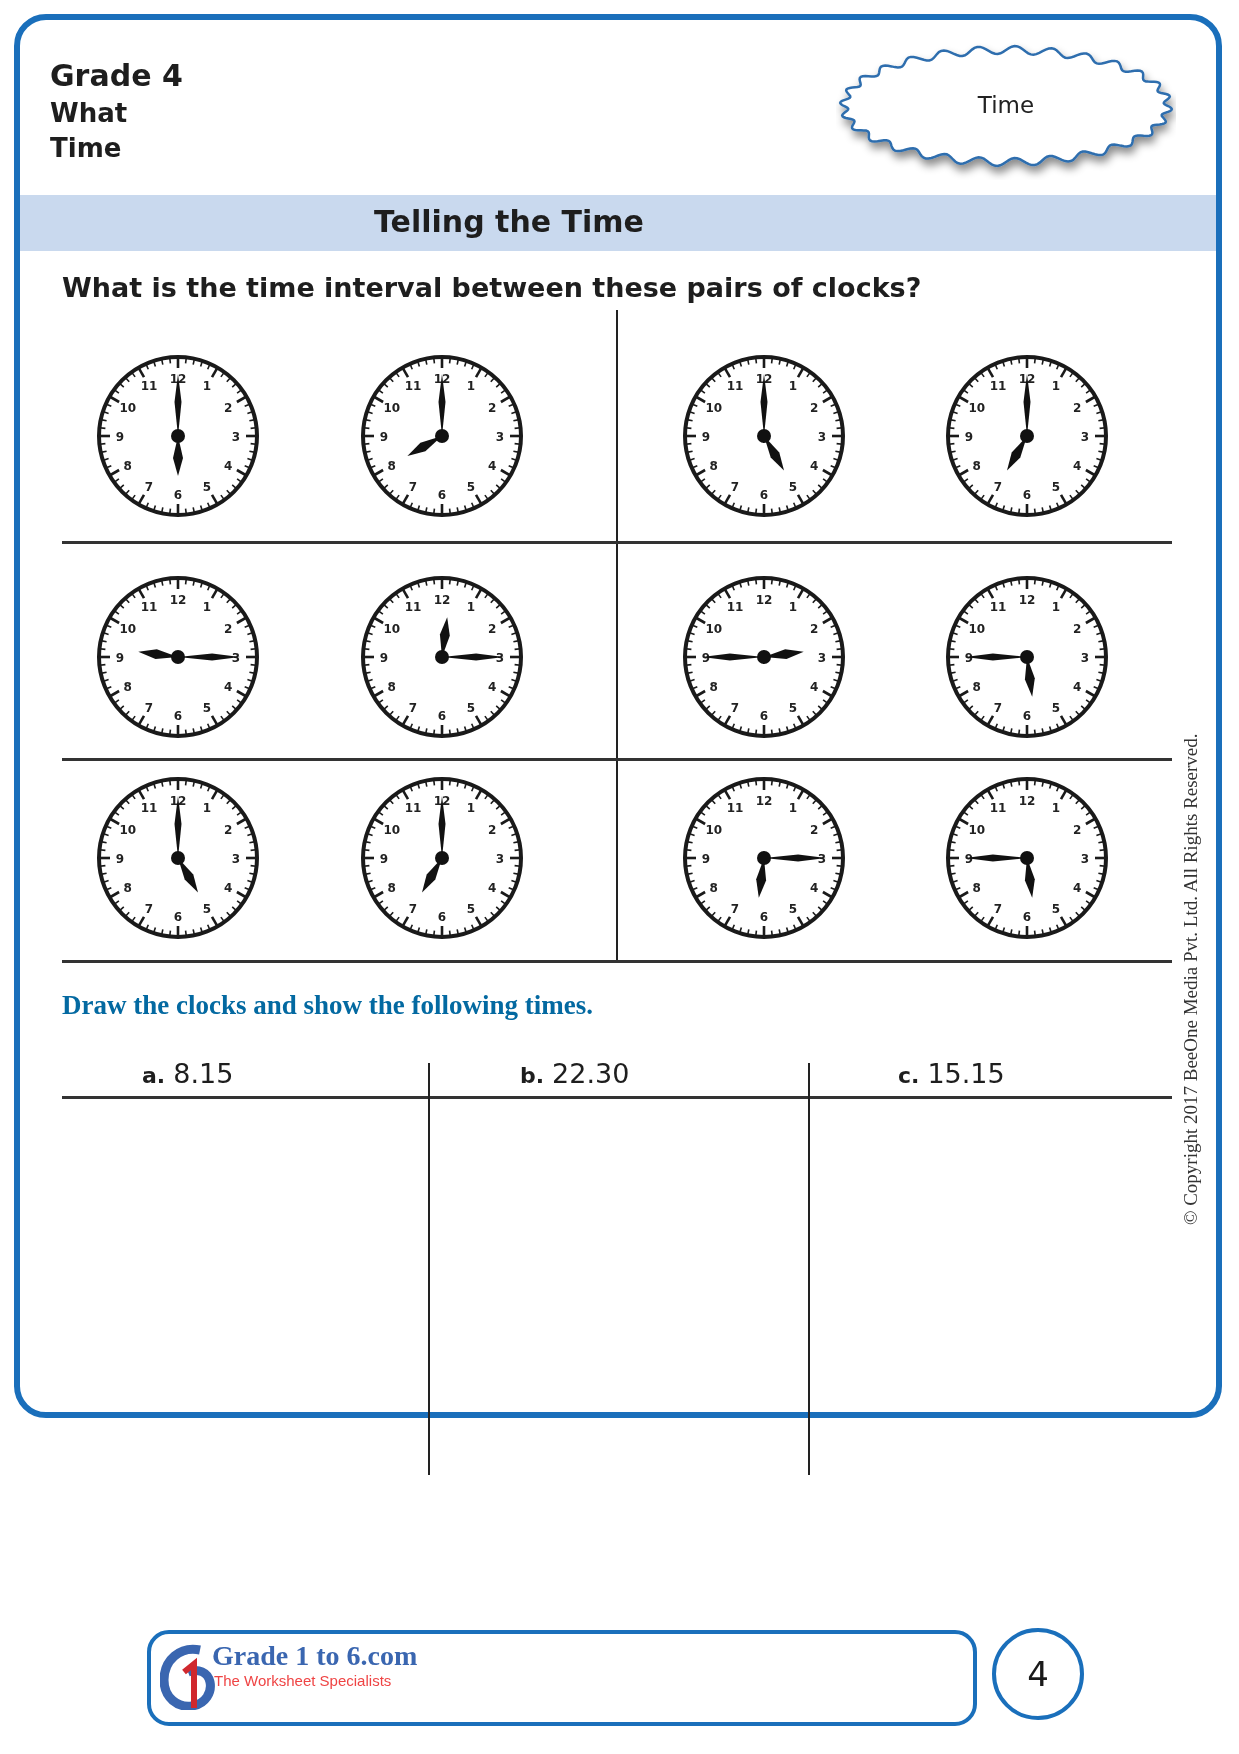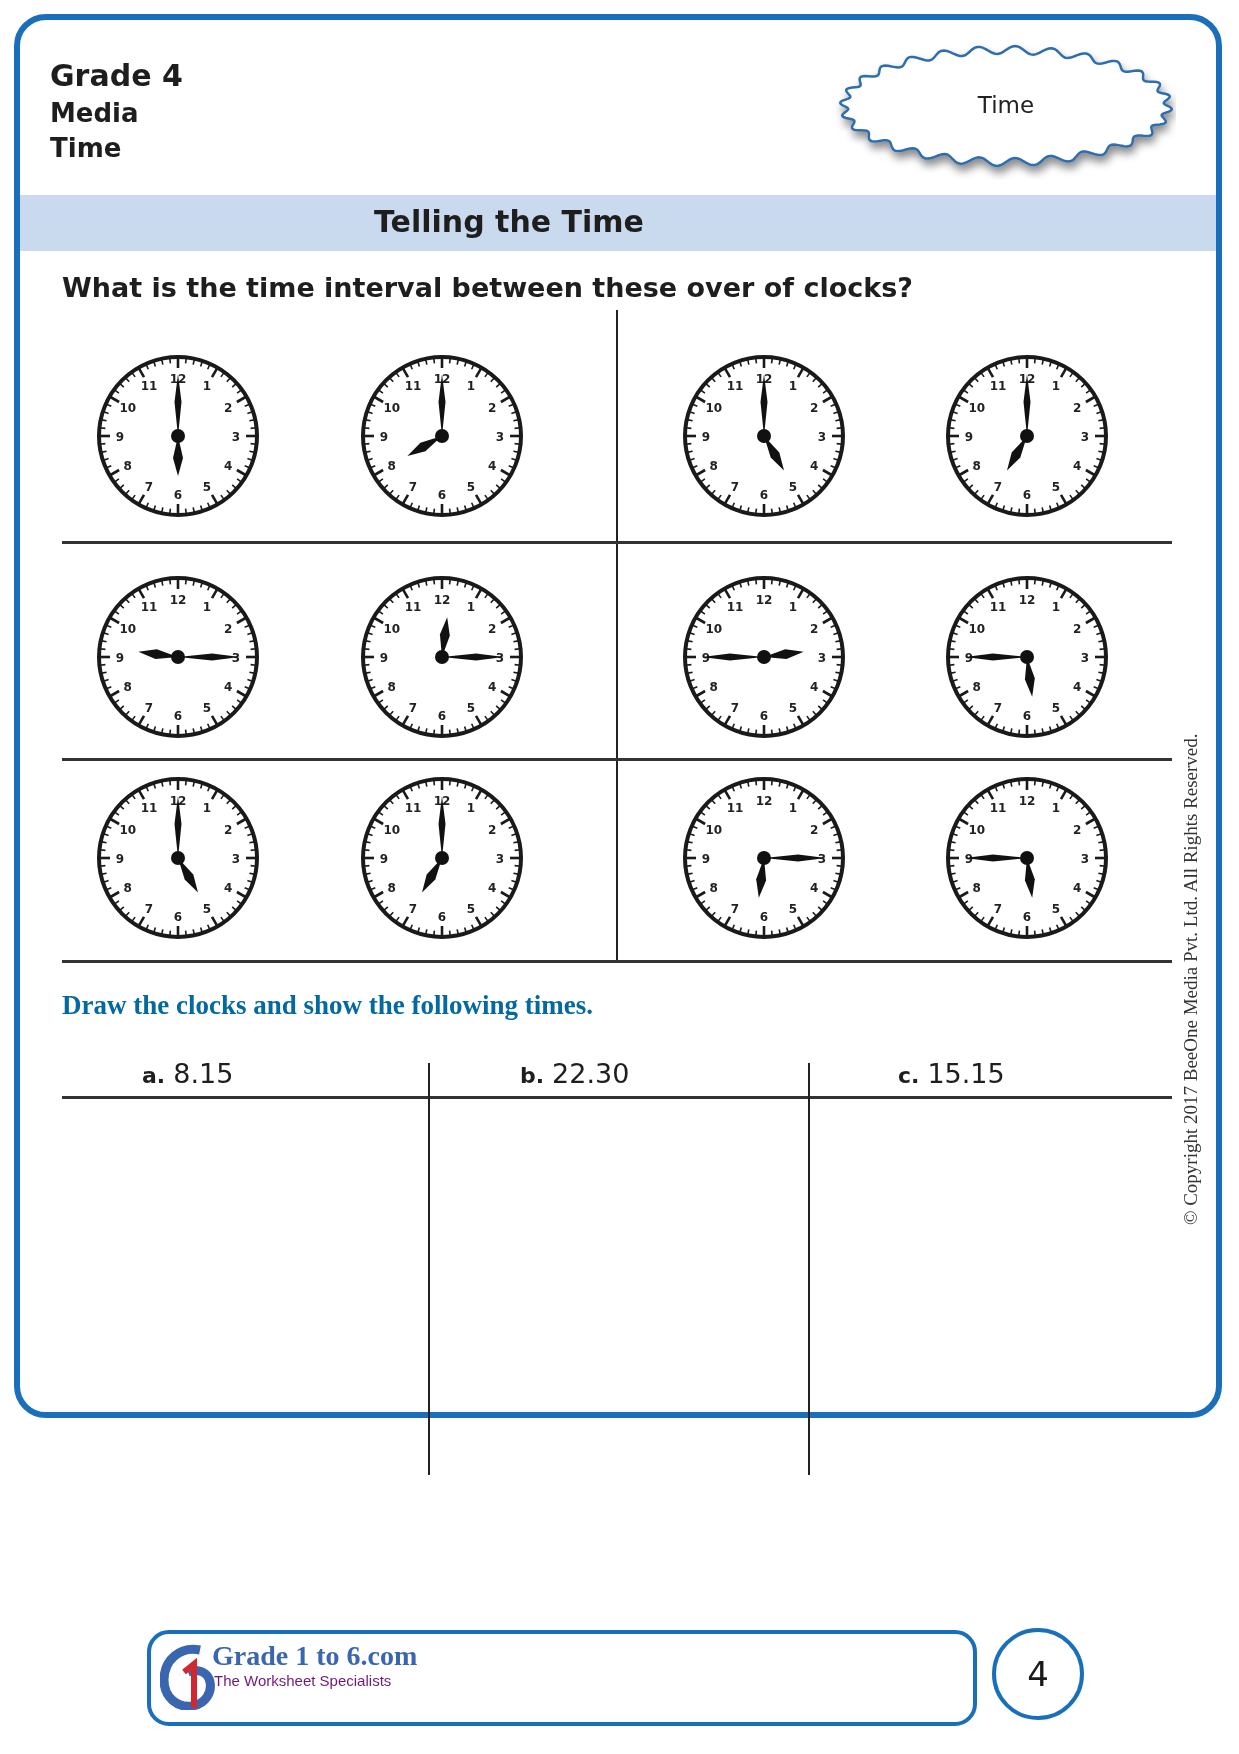--- a/index.html
+++ b/index.html
@@ -17,48 +17,48 @@
   .vline { position:absolute; background:#222; width:2px; }
   .hline { position:absolute; background:#333; height:3px; }
   .clock { position:absolute; width:170px; height:170px; }
   .instruction { position:absolute; left:62px; top:990px; font-size:27px; font-weight:bold; color:#0369a1;font-family:Liberation Serif, serif; }
   .draw-col { position:absolute; top:1058px; font-size:27px; color:#1e1e1e; }
   .draw-col b { font-size:22px; margin-right:8px; }
   .copyright { position:absolute; left:1180px; top:1225px; transform-origin:left top; transform:rotate(-90deg); font-family:"Liberation Serif", serif; font-size:19px; color:#333; white-space:nowrap; }
   .footer-box { position:absolute; left:147px; top:1630px; width:822px; height:88px; border:4px solid #1a6fbb; border-radius:22px; }
   .logo { position:absolute; left:160px; top:1642px; width:60px; height:68px; }
   .logo-title { position:absolute; left:212px; top:1640px; font-family:"Liberation Serif", serif; font-weight:bold; font-size:28px; color:#3a66b0; }
-  .logo-sub { position:absolute; left:214px; top:1672px; font-family:"Liberation Sans", sans-serif; font-size:15px; color:#701a75; }
+  .logo-sub { position:absolute; left:214px; top:1672px; font-family:"Liberation Sans", sans-serif; font-size:15px; color:#ef4444; }
   .promo { position:absolute; left:440px; top:1648px; width:520px; text-align:center; color:#d0282e; font-size:20px; line-height:26px; }
   .promo a { color:#d0282e; text-decoration:underline; font-weight:bold; }
   .page-circle { position:absolute; left:992px; top:1628px; width:92px; height:92px; border:4px solid #1a6fbb; border-radius:50%; box-sizing:border-box; text-align:center; line-height:84px; font-size:34px; color:#1a1a1a; }
 </style>
 </head>
 <body>
 
 <div class="frame"></div>
 
 <div class="hdr grade">Grade 4</div>
-<div class="hdr maths">Media</div>
+<div class="hdr maths">What</div>
 <div class="hdr topic">Time</div>
 
 <svg class="cloud" viewBox="0 0 340 140">
   <defs>
     <filter id="sh" x="-10%" y="-10%" width="120%" height="140%">
       <feDropShadow dx="2" dy="6" stdDeviation="4" flood-color="#000" flood-opacity="0.45"></feDropShadow>
     </filter>
   </defs>
   <path id="cloudpath" fill="#fff" stroke="#2f6eae" stroke-width="2.5" filter="url(#sh)" d="M332.0 66.0 L333.9 67.0 L335.2 68.1 L335.8 69.1 L335.3 70.2 L333.9 71.1 L331.9 71.9 L329.7 72.7 L327.7 73.4 L326.2 74.2 L325.7 75.0 L325.9 76.1 L326.9 77.3 L328.1 78.7 L329.2 80.1 L329.8 81.4 L329.6 82.5 L328.4 83.4 L326.3 84.0 L323.7 84.4 L320.9 84.7 L318.5 85.0 L316.6 85.5 L315.5 86.4 L315.3 87.6 L315.6 89.1 L316.1 90.8 L316.4 92.5 L316.2 94.0 L315.2 95.1 L313.3 95.7 L310.7 95.9 L307.6 95.8 L304.5 95.6 L301.7 95.6 L299.5 95.9 L298.0 96.7 L297.2 98.0 L296.8 99.8 L296.5 101.8 L296.1 103.6 L295.1 105.2 L293.3 106.1 L290.9 106.5 L287.9 106.2 L284.6 105.6 L281.2 104.9 L278.2 104.5 L275.7 104.7 L273.8 105.5 L272.5 106.9 L271.4 108.9 L270.4 111.0 L269.2 112.9 L267.5 114.4 L265.2 115.1 L262.4 115.0 L259.1 114.3 L255.7 113.3 L252.3 112.2 L249.3 111.5 L246.6 111.5 L244.4 112.3 L242.5 113.8 L240.8 115.8 L239.0 118.0 L237.1 119.9 L234.8 121.1 L232.1 121.5 L229.1 121.1 L225.9 119.9 L222.6 118.4 L219.3 117.0 L216.3 116.1 L213.6 116.0 L211.0 116.7 L208.7 118.3 L206.4 120.3 L204.0 122.4 L201.5 124.1 L198.8 125.0 L195.9 125.1 L192.9 124.2 L189.9 122.7 L186.8 120.9 L183.9 119.2 L181.0 118.2 L178.3 118.0 L175.5 118.7 L172.8 120.1 L170.0 122.0 L167.1 123.9 L164.2 125.3 L161.3 125.9 L158.4 125.6 L155.7 124.3 L153.0 122.5 L150.4 120.5 L147.8 118.7 L145.3 117.6 L142.6 117.3 L139.7 117.9 L136.7 119.2 L133.5 120.8 L130.3 122.4 L127.2 123.4 L124.2 123.7 L121.6 123.0 L119.2 121.5 L117.1 119.5 L115.1 117.3 L113.0 115.5 L110.8 114.3 L108.2 114.0 L105.3 114.4 L102.1 115.5 L98.7 116.8 L95.4 118.0 L92.3 118.6 L89.5 118.5 L87.3 117.5 L85.5 115.8 L84.0 113.7 L82.7 111.6 L81.2 109.8 L79.3 108.6 L77.0 108.2 L74.2 108.5 L70.9 109.3 L67.5 110.2 L64.2 110.9 L61.3 111.1 L58.9 110.6 L57.3 109.4 L56.2 107.6 L55.4 105.6 L54.8 103.6 L53.9 101.9 L52.6 100.8 L50.5 100.3 L47.9 100.3 L44.7 100.7 L41.5 101.2 L38.4 101.4 L35.9 101.2 L34.1 100.4 L33.1 99.1 L32.8 97.4 L32.9 95.5 L33.0 93.8 L32.7 92.3 L31.8 91.2 L30.1 90.6 L27.8 90.4 L24.9 90.3 L21.9 90.2 L19.3 90.0 L17.3 89.4 L16.2 88.4 L16.0 87.1 L16.5 85.6 L17.4 84.1 L18.2 82.6 L18.5 81.3 L18.1 80.3 L16.9 79.6 L14.9 79.0 L12.4 78.5 L9.9 78.0 L7.9 77.3 L6.6 76.4 L6.2 75.4 L6.8 74.2 L8.1 73.0 L9.7 71.8 L11.2 70.7 L12.1 69.6 L12.2 68.7 L11.4 67.8 L9.9 66.9 L8.0 66.0 L6.1 65.0 L4.8 63.9 L4.2 62.9 L4.7 61.8 L6.1 60.9 L8.1 60.1 L10.3 59.3 L12.3 58.6 L13.8 57.8 L14.3 57.0 L14.1 55.9 L13.1 54.7 L11.9 53.3 L10.8 51.9 L10.2 50.6 L10.4 49.5 L11.6 48.6 L13.7 48.0 L16.3 47.6 L19.1 47.3 L21.5 47.0 L23.4 46.5 L24.5 45.6 L24.7 44.4 L24.4 42.9 L23.9 41.2 L23.6 39.5 L23.8 38.0 L24.8 36.9 L26.7 36.3 L29.3 36.1 L32.4 36.2 L35.5 36.4 L38.3 36.4 L40.5 36.1 L42.0 35.3 L42.8 34.0 L43.2 32.2 L43.5 30.2 L43.9 28.4 L44.9 26.8 L46.7 25.9 L49.1 25.5 L52.1 25.8 L55.4 26.4 L58.8 27.1 L61.8 27.5 L64.3 27.3 L66.2 26.5 L67.5 25.1 L68.6 23.1 L69.6 21.0 L70.8 19.1 L72.5 17.6 L74.8 16.9 L77.6 17.0 L80.9 17.7 L84.3 18.7 L87.7 19.8 L90.7 20.5 L93.4 20.5 L95.6 19.7 L97.5 18.2 L99.2 16.2 L101.0 14.0 L102.9 12.1 L105.2 10.9 L107.9 10.5 L110.9 10.9 L114.1 12.1 L117.4 13.6 L120.7 15.0 L123.7 15.9 L126.4 16.0 L129.0 15.3 L131.3 13.7 L133.6 11.7 L136.0 9.6 L138.5 7.9 L141.2 7.0 L144.1 6.9 L147.1 7.8 L150.1 9.3 L153.2 11.1 L156.1 12.8 L159.0 13.8 L161.7 14.0 L164.5 13.3 L167.2 11.9 L170.0 10.0 L172.9 8.1 L175.8 6.7 L178.7 6.1 L181.6 6.4 L184.3 7.7 L187.0 9.5 L189.6 11.5 L192.2 13.3 L194.7 14.4 L197.4 14.7 L200.3 14.1 L203.3 12.8 L206.5 11.2 L209.7 9.6 L212.8 8.6 L215.8 8.3 L218.4 9.0 L220.8 10.5 L222.9 12.5 L224.9 14.7 L227.0 16.5 L229.2 17.7 L231.8 18.0 L234.7 17.6 L237.9 16.5 L241.3 15.2 L244.6 14.0 L247.7 13.4 L250.5 13.5 L252.7 14.5 L254.5 16.2 L256.0 18.3 L257.3 20.4 L258.8 22.2 L260.7 23.4 L263.0 23.8 L265.8 23.5 L269.1 22.7 L272.5 21.8 L275.8 21.1 L278.7 20.9 L281.1 21.4 L282.7 22.6 L283.8 24.4 L284.6 26.4 L285.2 28.4 L286.1 30.1 L287.4 31.2 L289.5 31.7 L292.1 31.7 L295.3 31.3 L298.5 30.8 L301.6 30.6 L304.1 30.8 L305.9 31.6 L306.9 32.9 L307.2 34.6 L307.1 36.5 L307.0 38.2 L307.3 39.7 L308.2 40.8 L309.9 41.4 L312.2 41.6 L315.1 41.7 L318.1 41.8 L320.7 42.0 L322.7 42.6 L323.8 43.6 L324.0 44.9 L323.5 46.4 L322.6 47.9 L321.8 49.4 L321.5 50.7 L321.9 51.7 L323.1 52.4 L325.1 53.0 L327.6 53.5 L330.1 54.0 L332.1 54.7 L333.4 55.6 L333.8 56.6 L333.2 57.8 L331.9 59.0 L330.3 60.2 L328.8 61.3 L327.9 62.4 L327.8 63.3 L328.6 64.2 L330.1 65.1 L332.0 66.0 Z"></path>
 </svg>
 <div class="cloud-label">Time</div>
 
 <div class="band"></div>
 <div class="band-title">Telling the Time</div>
 
-<div class="question">What is the time interval between these over of clocks?</div>
+<div class="question">What is the time interval between these pairs of clocks?</div>
 
 <div class="vline" style="left:616px; top:310px; height:652px;"></div>
 <div class="hline" style="left:62px; top:541px; width:1110px;"></div>
 <div class="hline" style="left:62px; top:758px; width:1110px;"></div>
 <div class="hline" style="left:62px; top:960px; width:1110px;"></div>
 
 <div id="clocks">
     <svg class="clock" viewBox="0 0 170 170" style="left: 93px; top: 351px;">
       <circle cx="85" cy="85" r="79" fill="#fff" stroke="#1a1a1a" stroke-width="4"></circle>
       <line x1="85.0" y1="6.0" x2="85.0" y2="17.0" stroke="#1a1a1a" stroke-width="2.6"></line>

